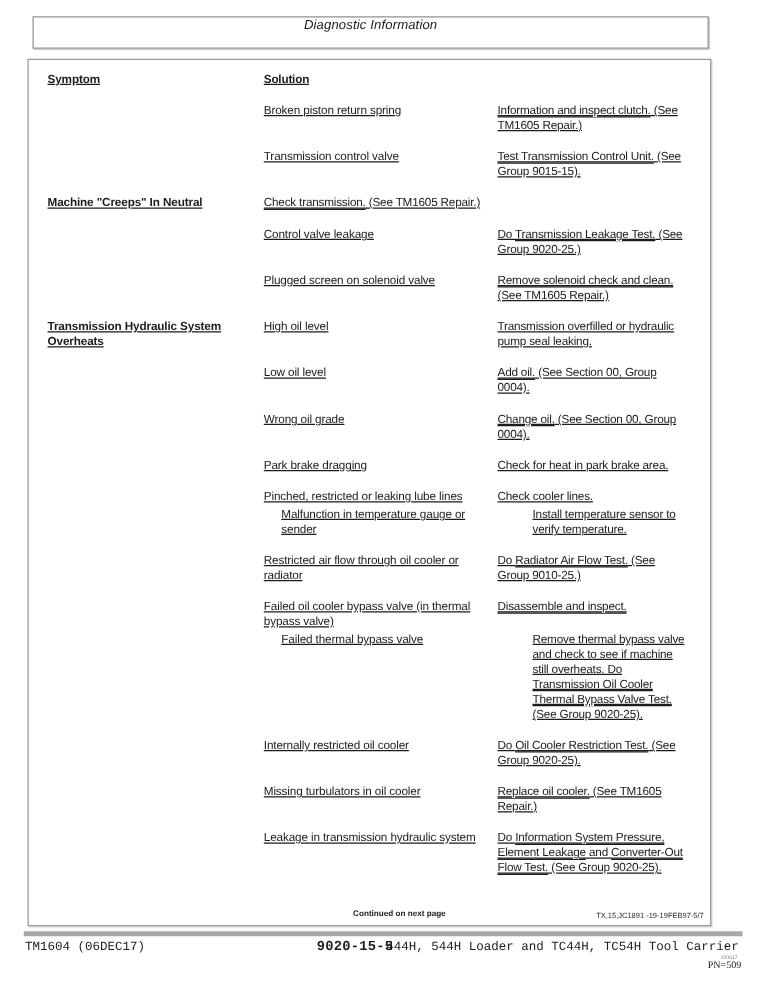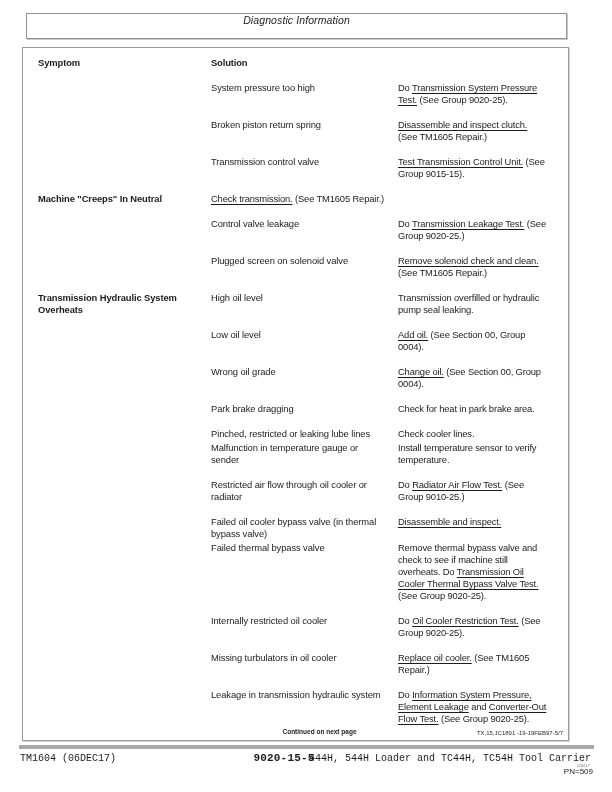--- a/index.html
+++ b/index.html
@@ -34,25 +34,26 @@
     position: absolute;
     left: 22px; top: 47px;
     width: 547px; height: 694px;
     border: 1.5px solid #9a9a9a;
     box-shadow: 1px 1px 0 #d2d2d2;
     box-sizing: border-box;
     background: #fff;
     font-size: 9.4px;
     line-height: 12px;
     letter-spacing: -0.1px;
+    text-decoration: underline;
   }
   .thead { display: flex; margin: 9px 0 8px 0; }
   .thead > div { font-weight: bold; font-size: 9.4px; }
   .row { display: flex; margin-top: 13px; }
-  .row.tight { margin-top: 2px; }
+  .row.tight { margin-top: 2px; gap: 14px; }
   .cell-symptom {
     width: 188px; box-sizing: border-box;
     padding-left: 15px; padding-right: 14px;
     font-weight: bold;
   }
   .cell-problem {
     width: 187px; box-sizing: border-box;
     padding-right: 16px;
   }
   .cell-solution {
@@ -92,44 +93,39 @@
   .footer-manual { position: absolute; left: 0; top: 1px; font-size: 10px; }
   .footer-page {
     position: absolute; left: 264px; top: 0; transform: translateX(-50%);
     font-weight: bold; font-size: 11px; letter-spacing: 0.2px;
   }
   .footer-pub { position: absolute; right: 3px; top: 1px; font-size: 10px; }
   .footer-printcode {
     position: absolute; right: 22px; top: 763px;
     font-size: 4px; color: #777; letter-spacing: 0;
   }
-  .footer-pn { position: absolute; right: 19px; top: 767px; font-size: 8px; }
+  .footer-pn { position: absolute; right: 19px; top: 767px; font-size: 8px; font-family: Liberation Serif, serif; }
 </style>
 </head>
 <body>
 
 <div class="header-box">
   <span class="header-title">Diagnostic Information</span>
 </div>
 
 <div class="table-box">
   <div class="thead">
     <div class="cell-symptom">Symptom</div>
     <div class="cell-solution">Solution</div>
   </div>
   <div class="rows" id="rows">
       <div class="row">
     <div class="cell-symptom"></div>
-    <div class="cell-problem">System pressure too high</div>
-    <div class="cell-solution"><span>Do </span><span class="ref">Transmission System Pressure Test.</span><span> (See Group 9020-25).</span></div>
-  </div>
-      <div class="row">
-    <div class="cell-symptom"></div>
     <div class="cell-problem">Broken piston return spring</div>
-    <div class="cell-solution"><span class="ref">Disassemble and inspect clutch.</span><span> (See TM1605 Repair.)</span></div>
+    <div class="cell-solution"><span class="ref">Information and inspect clutch.</span><span> (See TM1605 Repair.)</span></div>
   </div>
       <div class="row">
     <div class="cell-symptom"></div>
     <div class="cell-problem">Transmission control valve</div>
     <div class="cell-solution"><span class="ref">Test Transmission Control Unit.</span><span> (See Group 9015-15).</span></div>
   </div>
       <div class="row">
     <div class="cell-symptom">Machine "Creeps" In Neutral</div>
     <div class="cell-solution"><span class="ref">Check transmission.</span><span> (See TM1605 Repair.)</span></div>
   </div>

